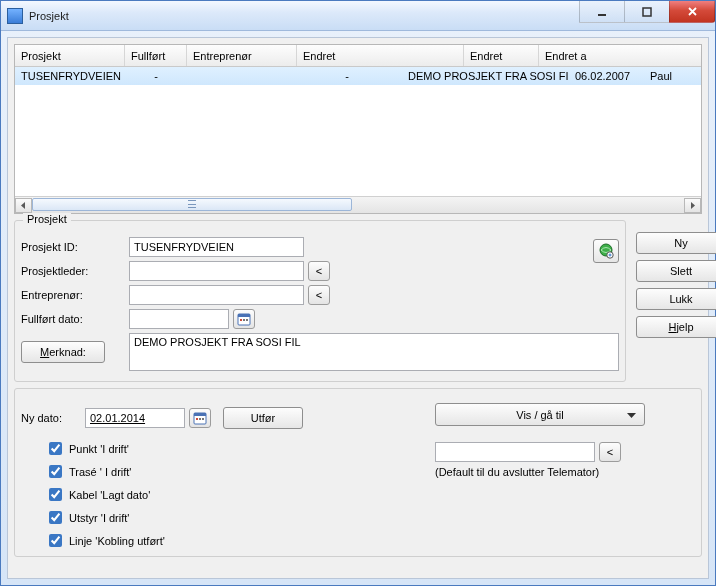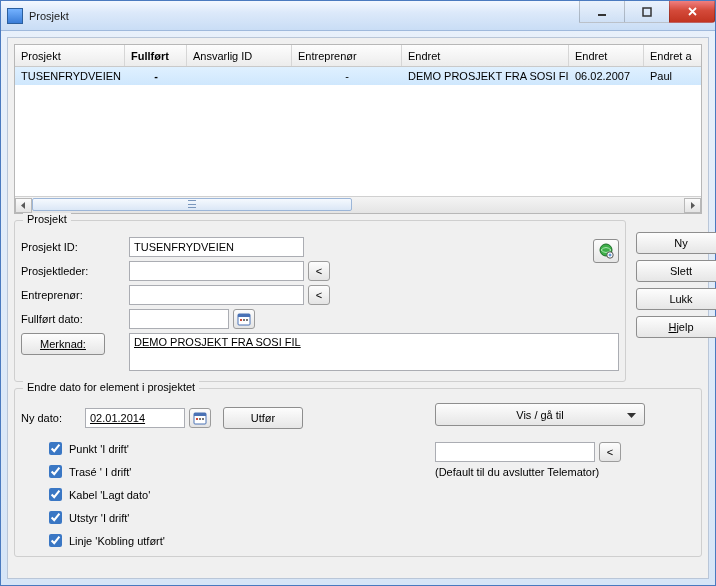--- a/index.html
+++ b/index.html
@@ -76,21 +76,21 @@
   .gh:last-child{border-right:none;}
   .grid-body { flex:1; overflow:hidden; background:#fff; }
   .grid-row {
     height: 18px; align-items:center;
   }
   .grid-row.selected {
     background: linear-gradient(#dff0ff,#cfe7fd);
   }
   .gc { padding: 0 6px; overflow:hidden; white-space:nowrap; }
   
-  .c0{width:110px;} .c1{width:62px;font-weight:bold;} .c2{width:105px;} .c3{width:110px;}
+  .c0{width:110px;} .c1{width:62px;} .c2{width:105px;} .c3{width:110px;}
   .c4{width:167px;} .c5{width:75px;} .c6{flex:1;}
 
   .hscroll {
     height:17px; background: linear-gradient(#f4f4f4,#e4e4e4);
     border-top:1px solid #d0d0d0;
     display:flex; align-items:center; position:relative;
   }
   .sbtn{width:17px;height:15px;background:linear-gradient(#fbfbfb,#e4e4e4);
         border:1px solid #b8b8b8;display:flex;align-items:center;justify-content:center;}
   .strack{flex:1;position:relative;height:15px;}
@@ -193,21 +193,20 @@
       </div>
     </div>
   </div>
 
   <div class="client">
 
     <div class="grid-panel">
       <div class="grid-head">
         <div class="gh c0">Prosjekt</div>
         <div class="gh c1">Fullført</div>
-        <div class="gh c2">Ansvarlig ID</div>
         <div class="gh c3">Entreprenør</div>
         <div class="gh c4">Endret</div>
         <div class="gh c5">Endret</div>
         <div class="gh c6">Endret a</div>
       </div>
       <div class="grid-body">
         <div class="grid-row selected">
           <div class="gc c0">TUSENFRYDVEIEN</div>
           <div class="gc c1" style="text-align:center">-</div>
           <div class="gc c2"></div>
@@ -273,21 +272,21 @@
           <div class="small-btn cal-btn">
             <svg width="14" height="14">
               <rect x="1" y="2" width="12" height="11" rx="1" fill="#fff" stroke="#4a72b5"></rect>
               <rect x="1" y="2" width="12" height="3" fill="#4a72b5"></rect>
               <rect x="3" y="7" width="2" height="2" fill="#cf4a3a"></rect>
               <rect x="6" y="7" width="2" height="2" fill="#777"></rect>
               <rect x="9" y="7" width="2" height="2" fill="#777"></rect>
             </svg>
           </div>
         </div>
-        <div class="form-row" style="align-items:flex-start;text-decoration:underline;">
+        <div class="form-row" style="align-items:center;">
           <label style="width:auto;margin-right:0;">
             <div class="btn" style="width:84px;height:22px;">
               <span><span class="underline-key">M</span><span>erknad:</span></span>
             </div>
           </label>
           <div style="width:24px;"></div>
           <textarea class="note" style="">DEMO PROSJEKT FRA SOSI FIL</textarea>
         </div>
       </div>
 
@@ -296,21 +295,20 @@
         <div class="btn">Ny</div>
         <div class="btn">Slett</div>
         <div class="btn">Lukk</div>
         <div class="btn">
           <span><span class="underline-key">H</span><span>jelp</span></span>
         </div>
       </div>
     </div>
 
     <div class="group" style="padding-top:14px;">
-      <div class="group-title">Endre dato for element i prosjektet</div>
 
       <div class="bottom-row">
         <div style="flex:1;">
           <div class="form-row">
             <label style="width:64px;">Ny dato:</label>
             <input type="text" class="txt-sm" value="02.01.2014" style="">
             <div class="small-btn cal-btn">
               <svg width="14" height="14">
                 <rect x="1" y="2" width="12" height="11" rx="1" fill="#fff" stroke="#4a72b5"></rect>
                 <rect x="1" y="2" width="12" height="3" fill="#4a72b5"></rect>

